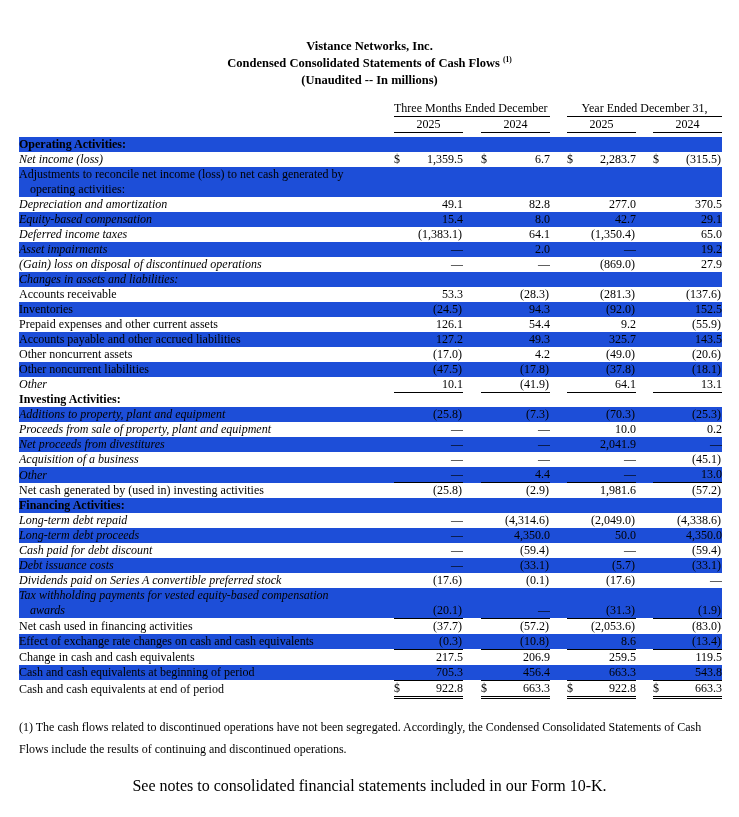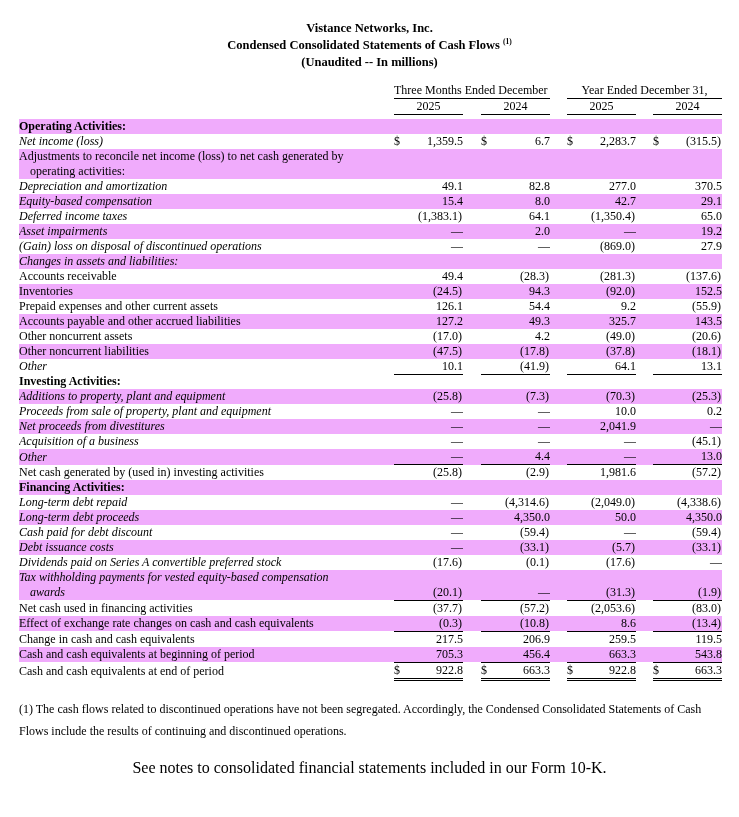--- a/index.html
+++ b/index.html
@@ -5,21 +5,21 @@
   * { box-sizing: border-box; }
   html, body { margin: 0; padding: 0; }
   body {
     width: 739px; height: 817px;
     background: #ffffff; color: #000;
     font-family: "Liberation Serif", serif;
     font-size: 12px;
     overflow: hidden;
   }
   .title-block {
-    padding-top: 20px;
+    padding-top: 38px;
     text-align: center;
     font-weight: bold;
     font-size: 12.5px;
     line-height: 17px;
   }
   .title-block sup { font-size: 7.5px; vertical-align: super; line-height: 0; }
   table.cf {
     border-collapse: collapse;
     table-layout: fixed;
     width: 703px;
@@ -27,21 +27,21 @@
   }
   table.cf td, table.cf th {
     padding: 0;
     vertical-align: bottom;
     font-size: 12px;
     line-height: 15px;
     font-weight: normal;
     overflow: hidden;
     white-space: nowrap;
   }
-  tr.shaded { background: #f0abfc; }
+  tr.shaded { background: #1d4ed8; }
   .grp {
     text-align: center;
     font-weight: bold;
     font-size: 11.5px;
     line-height: 13px;
     white-space: pre-line;
     border-bottom: 1px solid #000;
     padding-bottom: 2px;
     vertical-align: bottom;
   }
@@ -250,21 +250,21 @@
         <td class="gap"></td>
         <td class="d"></td>
         <td class="v"></td>
         <td class="gap"></td>
         <td class="d"></td>
         <td class="v"></td>
       </tr>
       <tr>
         <td class="lbl ind2">Accounts receivable</td>
         <td class="d"></td>
-        <td class="v">49.4</td>
+        <td class="v">53.3</td>
         <td class="gap"></td>
         <td class="d"></td>
         <td class="v neg">(28.3)</td>
         <td class="gap"></td>
         <td class="d"></td>
         <td class="v neg">(281.3)</td>
         <td class="gap"></td>
         <td class="d"></td>
         <td class="v neg">(137.6)</td>
       </tr>

